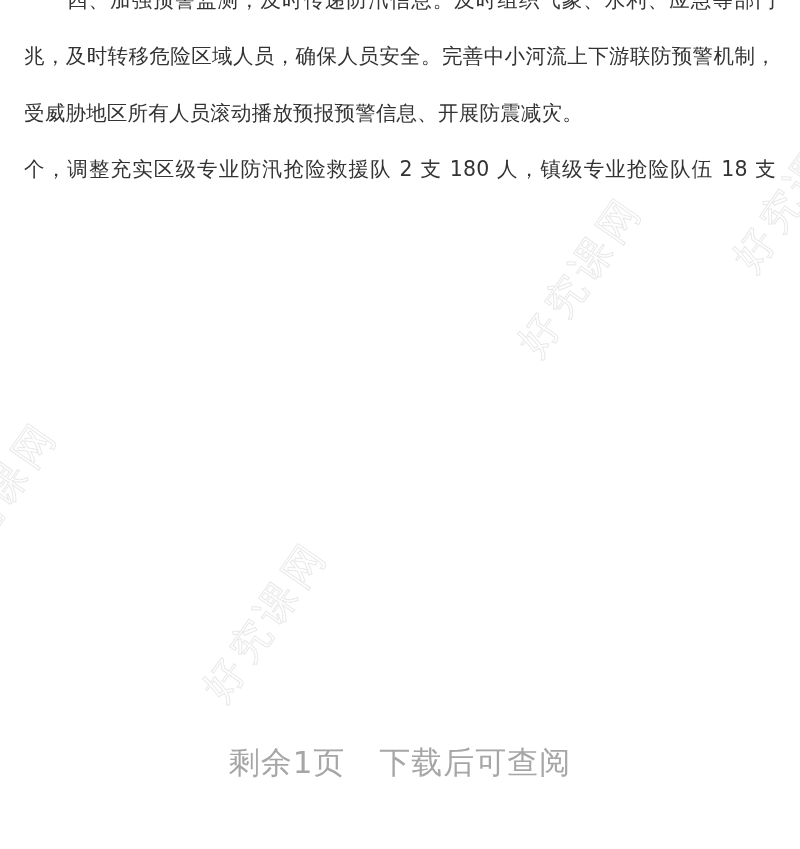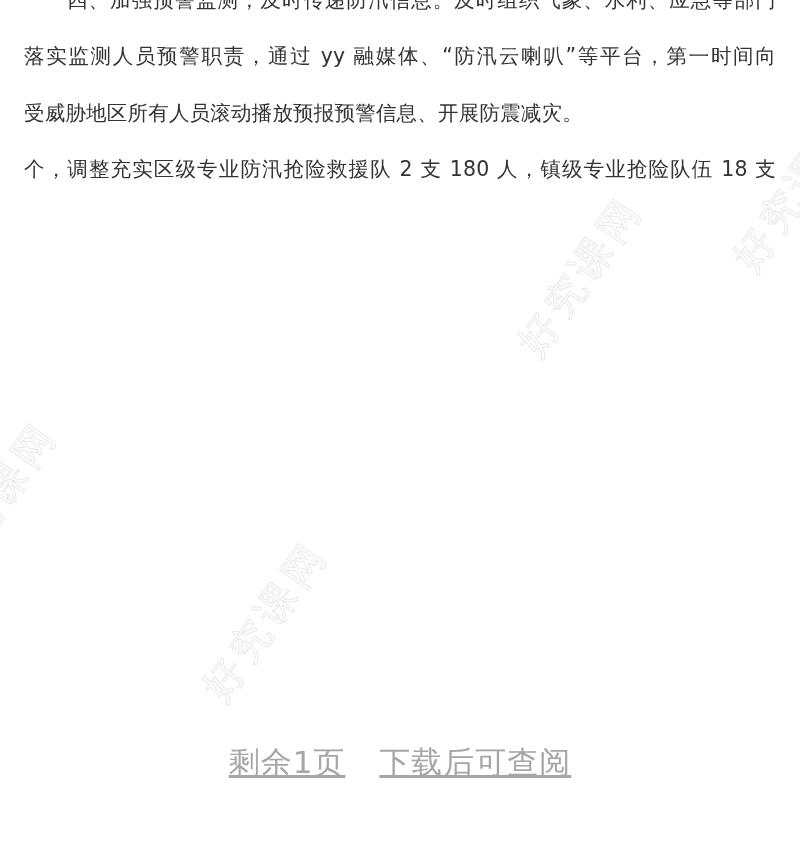--- a/index.html
+++ b/index.html
@@ -46,21 +46,20 @@
     }
     .footer {
       position: absolute;
       left: 0;
       top: 742px;
       width: 800px;
       text-align: center;
       font-size: 31px;
       color: #a6a6a6;
       letter-spacing: 1px;
-      text-decoration: underline;
     }
     .footer .gap {
       display: inline-block;
       width: 34px;
     }
     .watermark {
       position: absolute;
       font-size: 40px;
       color: rgba(200, 200, 200, 0.22);
       transform: rotate(-55deg);
@@ -79,21 +78,21 @@
 
   <div class="watermark" style="left:505px; top:335px;">好究课网</div>
   <div class="watermark" style="left:190px; top:680px;">好究课网</div>
   <div class="watermark" style="left:-80px; top:560px;">好究课网</div>
   <div class="watermark" style="left:720px; top:250px;">好究课网</div>
 
   <div class="doc-body">
 
     <div>
       <div class="line indent">四、加强预警监测，及时传递防汛信息。及时组织气象、水利、应急等部门</div>
-      <div class="line">落实监测人员预警职责，通过 yy 融媒体、“防汛云喇叭”等平台，第一时间向</div>
+      <div class="line">兆，及时转移危险区域人员，确保人员安全。完善中小河流上下游联防预警机制，</div>
       <div class="line last">受威胁地区所有人员滚动播放预报预警信息、开展防震减灾。</div>
     </div>
 
 
     <div>
       <div class="line">个，调整充实区级专业防汛抢险救援队 2 支 180 人，镇级专业抢险队伍 18 支</div>
     </div>
 
   </div>
 

